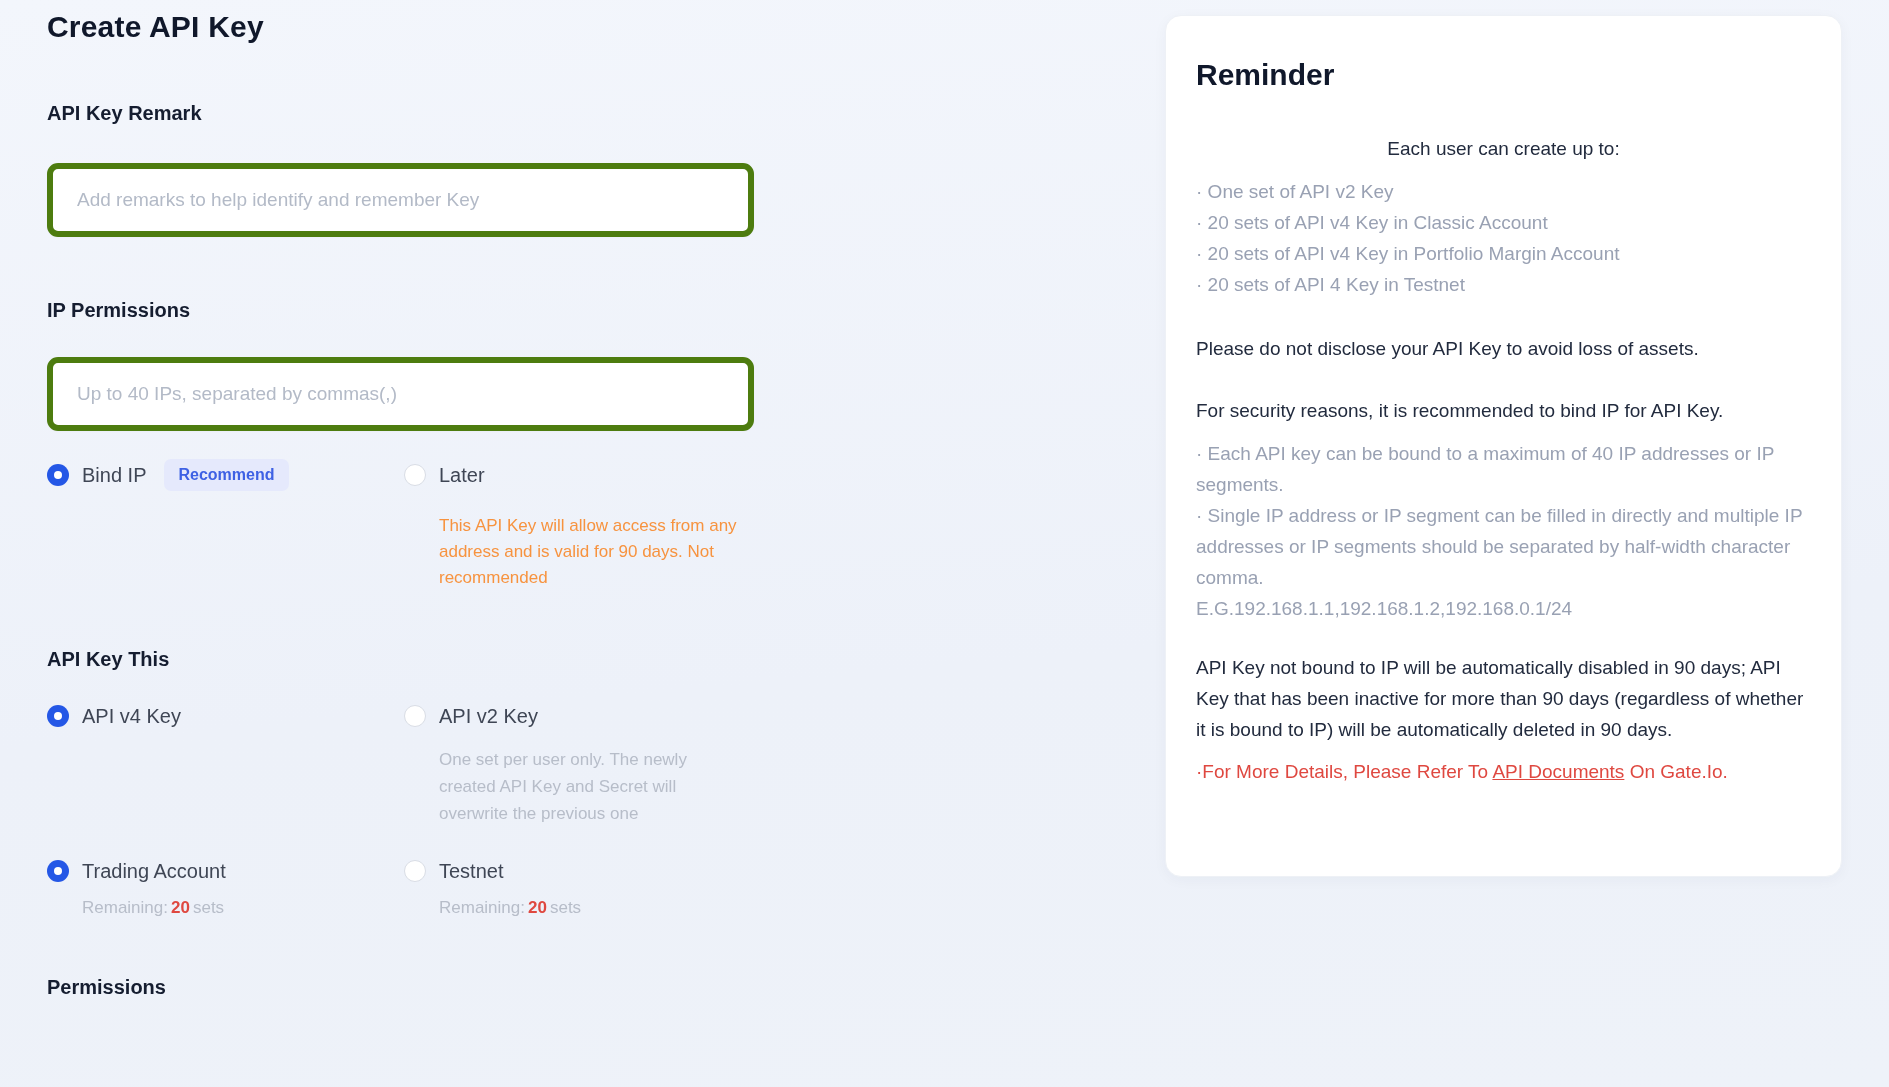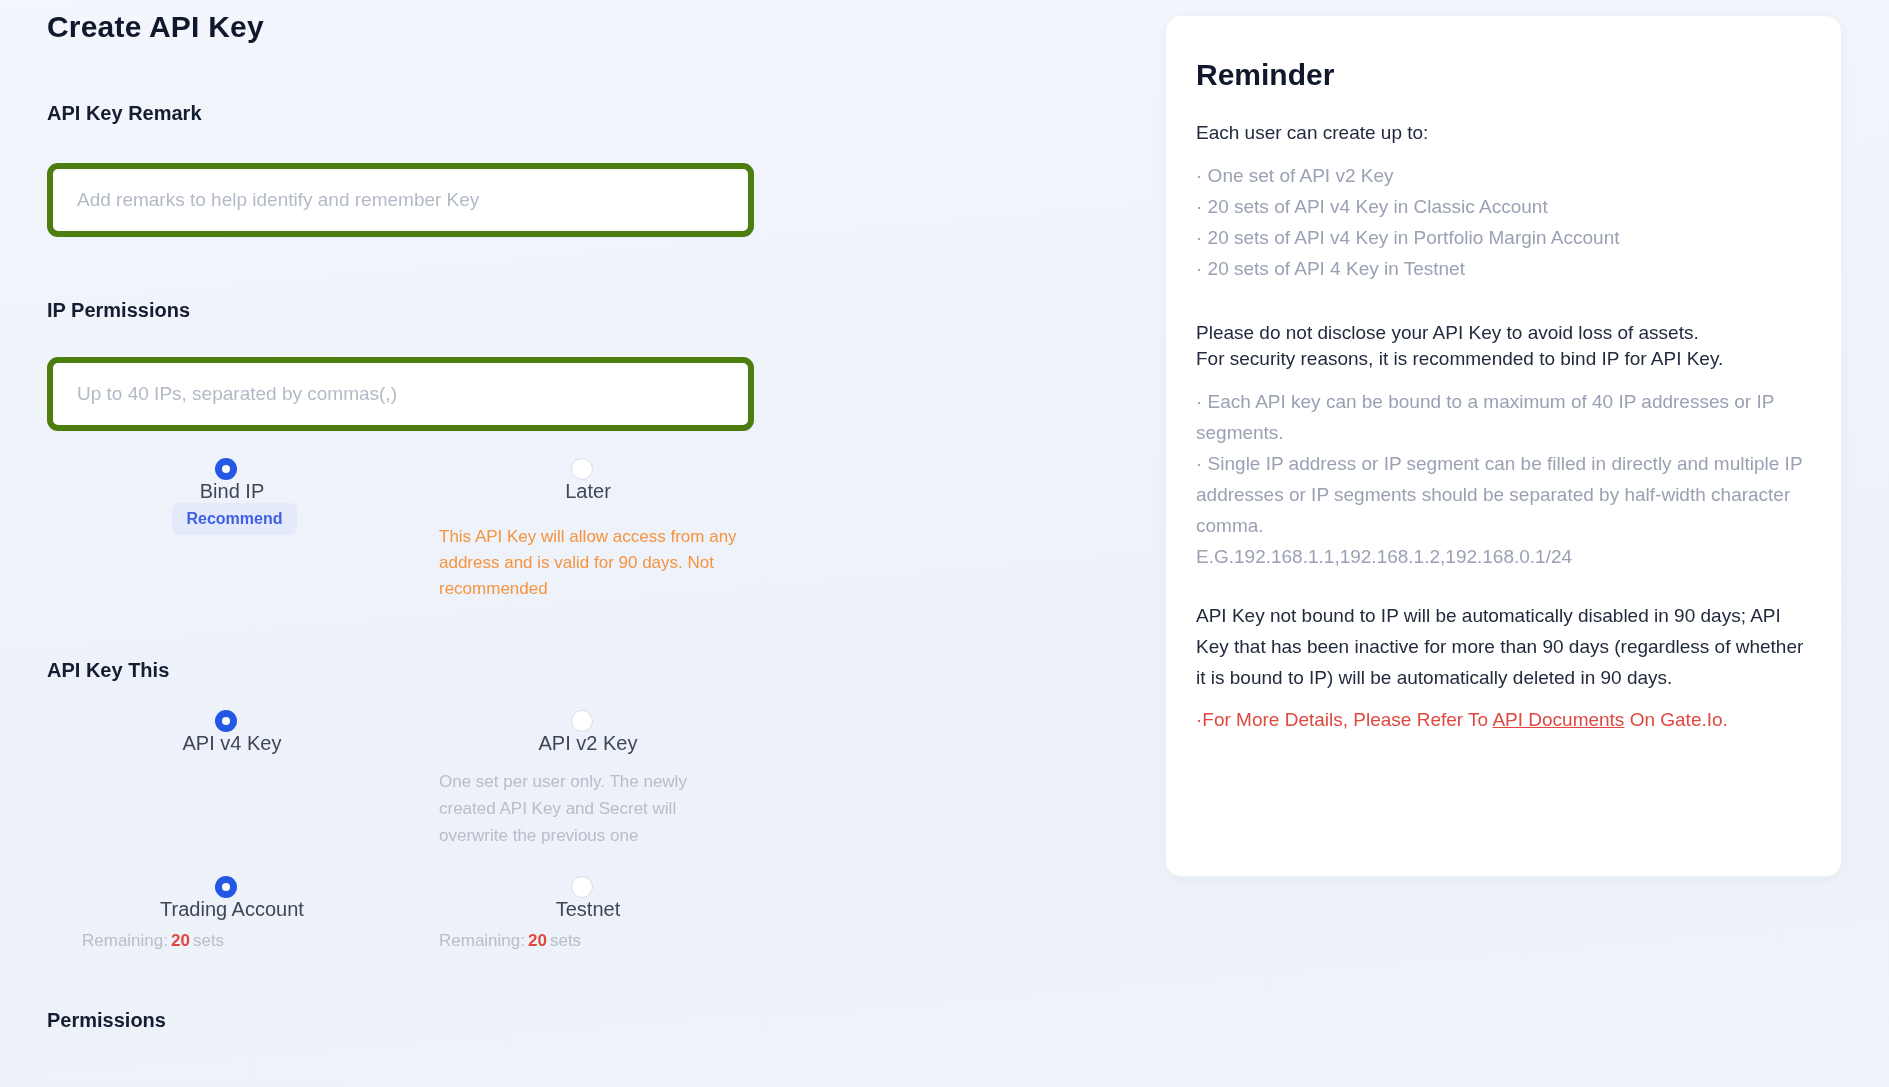--- a/index.html
+++ b/index.html
@@ -23,21 +23,21 @@
     background:#fff; border:6px solid #4d7c0f; border-radius:11px;
     padding:0 24px; font-size:19px; color:#39404f; outline:none;
     font-family:"Liberation Sans", sans-serif;
     box-shadow:0 1px 2px rgba(40,50,90,.02);
   }
   .text-input::placeholder { color:#b3bac7; }
   .input-ip { margin-top:34px; }
   .radio-row { display:flex; align-items:flex-start; margin-top:27px; }
   .opt { width:357px; }
   .opt.c2 { flex:1; }
-  .radio-line { display:flex; align-items:center; min-height:34px; cursor:pointer;flex-direction:column; }
+  .radio-line { display:flex; align-items:center; min-height:34px; cursor:pointer; }
   .radio { width:22px; height:22px; border-radius:50%; flex:none; position:relative; }
   .radio.on { background:#2457e6; }
   .radio.on::after { content:""; position:absolute; left:7px; top:7px; width:8px; height:8px; border-radius:50%; background:#fff; }
   .radio.off { background:#fff; border:1.5px solid #d9dde5; }
   .radio-label { font-size:20px; color:#3f4655; margin-left:13px; }
   .badge {
     margin-left:18px; background:#e5e9fc; color:#3e61e4;
     font-size:16px; font-weight:600; padding:7px 14px; border-radius:7px;
     line-height:18px;
   }
@@ -51,25 +51,25 @@
     text-align:center; display:inline-block; font-style:normal; cursor:pointer;
   }
   
   .reminder {
     position:absolute; left:1165px; top:15px; width:677px; height:862px;
     background:#fff; border:1px solid #eef1f6; border-radius:16px;
     padding:30px; box-shadow:0 3px 14px rgba(30,40,80,.04);
   }
   .r-title { font-size:30px; font-weight:700; color:#10182b; margin-top:12px; }
   .r-dark  { font-size:19px; line-height:26px; color:#222b3e; }
-  .r-intro { margin-top:28px; }
+  .r-intro { margin-top:44px;text-align:center; }
   .r-list  { margin-top:14px; }
   .r-gray  { font-size:19px; line-height:31px; color:#99a1b3; }
   .r-p1 { margin-top:36px; }
-  .r-p2 { }
+  .r-p2 { margin-top:36px; }
   .r-notes { margin-top:14px; }
   .r-p3 { margin-top:28px; line-height:31px; }
   .r-red { margin-top:14px; font-size:19px; line-height:26px; color:#df4840; }
   .r-red .link { text-decoration:underline; cursor:pointer; color:#df4840; }
 </style>
 </head>
 <body>
 
 <div class="main">
   <h1 class="page-title">Create API Key</h1>

